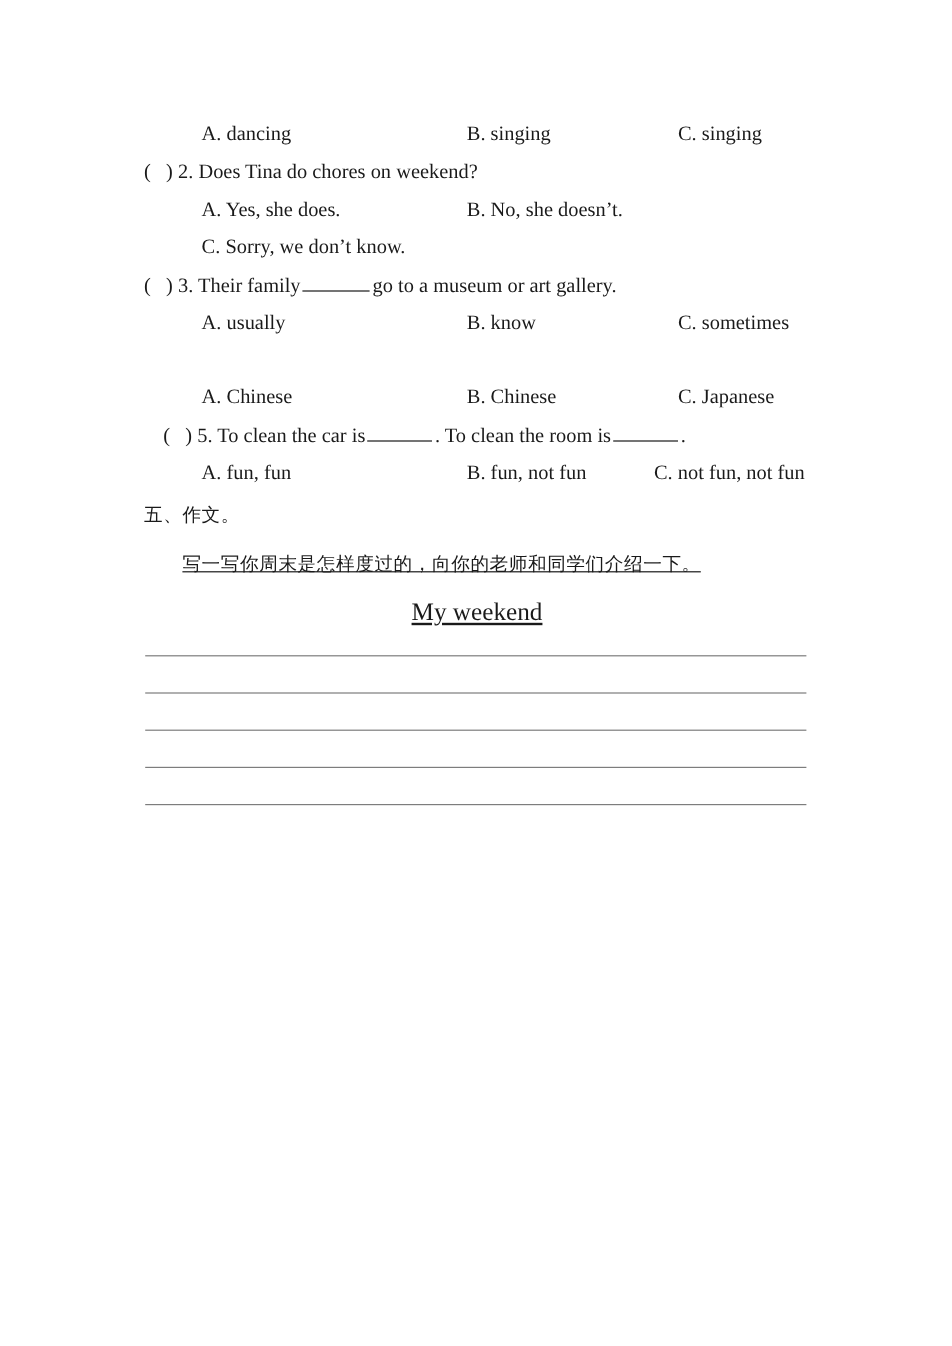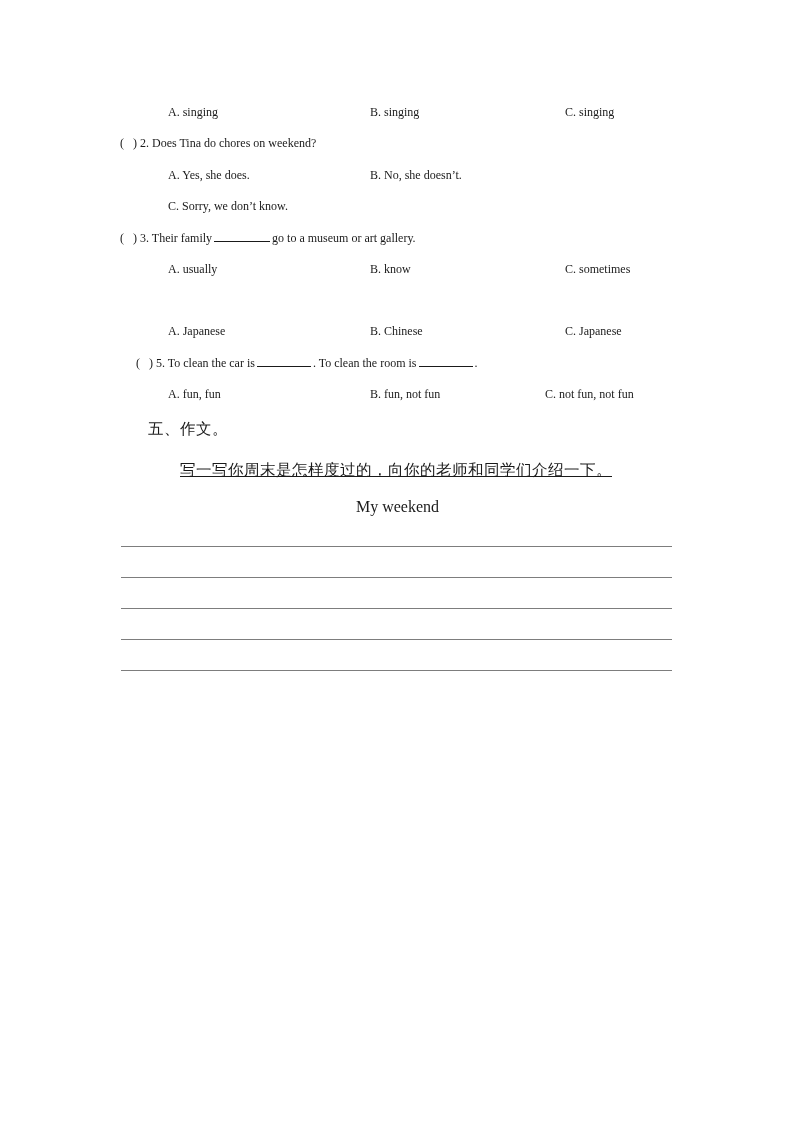--- a/index.html
+++ b/index.html
@@ -19,94 +19,94 @@
     position: absolute;
     left: 0;
     top: 0;
     width: 793px;
     height: 1122px;
   }
 
   
   .row {
     position: absolute;
-    font-size: 12px;
+    font-size: 17px;
     line-height: 20px;
     white-space: nowrap;
   }
 
   
   .q-stem {
     left: 120px;
   }
   .q-stem .bracket {
     letter-spacing: 0;
   }
 
   
   .opt-a { position: absolute; left: 168px; }
-  .opt-b { position: absolute; left: 370px; }
+  .opt-b { position: absolute; left: 389px; }
   .opt-c { position: absolute; left: 565px; }
   .opt-c.wide { left: 545px; }
 
   
   .blank {
     display: inline-block;
     border-bottom: 1px solid #1a1a1a;
     width: 56px;
     height: 0.82em;
     margin: 0 2px;
     vertical-align: baseline;
   }
   .blank.short { width: 54px; }
 
   
   .cjk {
     font-family: "DejaVu Sans", "Liberation Sans", sans-serif;
     font-size: 15.5px;
     letter-spacing: 0.5px;
-    margin-left: 28px;
   }
   .section-head {
     position: absolute;
     left: 120px;
     white-space: nowrap;
   }
   .cjk-instruction {
     position: absolute;
     left: 152px;
     white-space: nowrap;
   }
 
   .essay-title {
     position: absolute;
     left: 0;
     width: 793px;
     text-align: center;
-    font-size: 16px;
+    font-size: 21px;
     white-space: nowrap;
+    text-decoration: underline;
   }
   
   .essay-title span { position: relative; left: 1px; }
 
   .write-line {
     position: absolute;
     left: 121px;
     width: 551px;
     height: 0;
     border-top: 1.5px solid #7d7d7d;
   }
 </style>
 </head>
 <body>
 
 <div class="page">
 
   <div class="row" style="top:102px; left:0;">
-    <span class="opt-a">A. singing</span>
+    <span class="opt-a">A. dancing</span>
     <span class="opt-b">B. singing</span>
     <span class="opt-c">C. singing</span>
   </div>
 
   <div class="row q-stem" style="top:133px;">
     <span class="bracket">(&nbsp;&nbsp;&nbsp;)</span>
     <span>2.</span>
     <span>Does Tina do chores on weekend?</span>
   </div>
   <div class="row" style="top:165px; left:0;">
@@ -122,21 +122,21 @@
     <span>3.</span>
     <span>Their family</span><span class="blank"></span><span>go to a museum or art gallery.</span>
   </div>
   <div class="row" style="top:259px; left:0;">
     <span class="opt-a">A. usually</span>
     <span class="opt-b">B. know</span>
     <span class="opt-c">C. sometimes</span>
   </div>
 
   <div class="row" style="top:321px; left:0;">
-    <span class="opt-a">A. Japanese</span>
+    <span class="opt-a">A. Chinese</span>
     <span class="opt-b">B. Chinese</span>
     <span class="opt-c">C. Japanese</span>
   </div>
 
   <div class="row q-stem" style="top:353px;margin-left:16px;">
     <span class="bracket">(&nbsp;&nbsp;&nbsp;)</span>
     <span>5.</span>
     <span>To clean the car is</span><span class="blank short"></span><span>. To clean the room is</span><span class="blank short"></span><span>.</span>
   </div>
   <div class="row" style="top:384px; left:0;">

